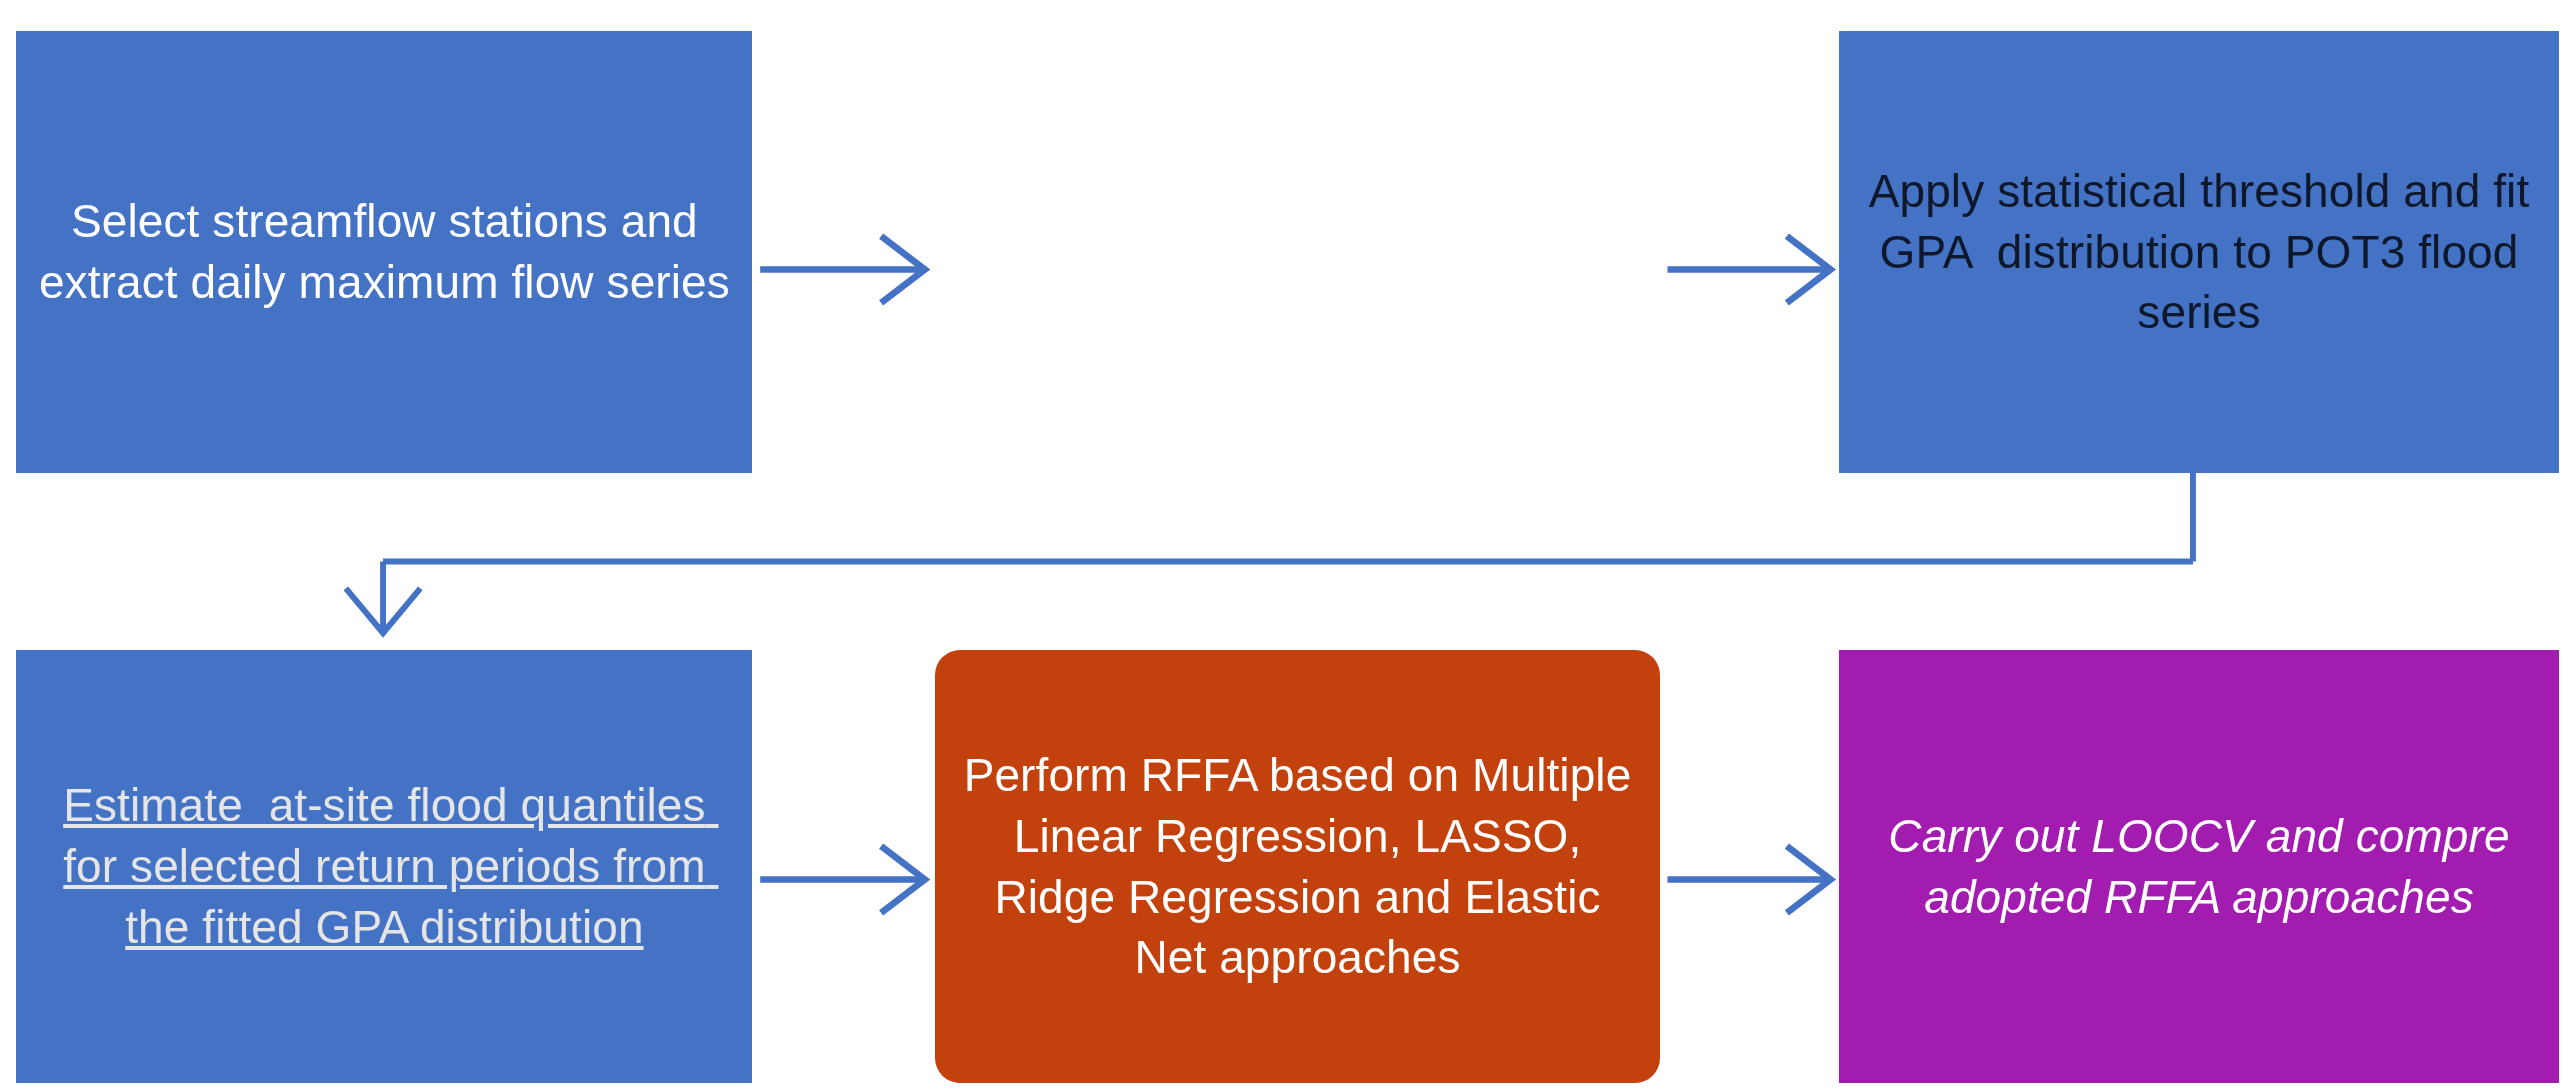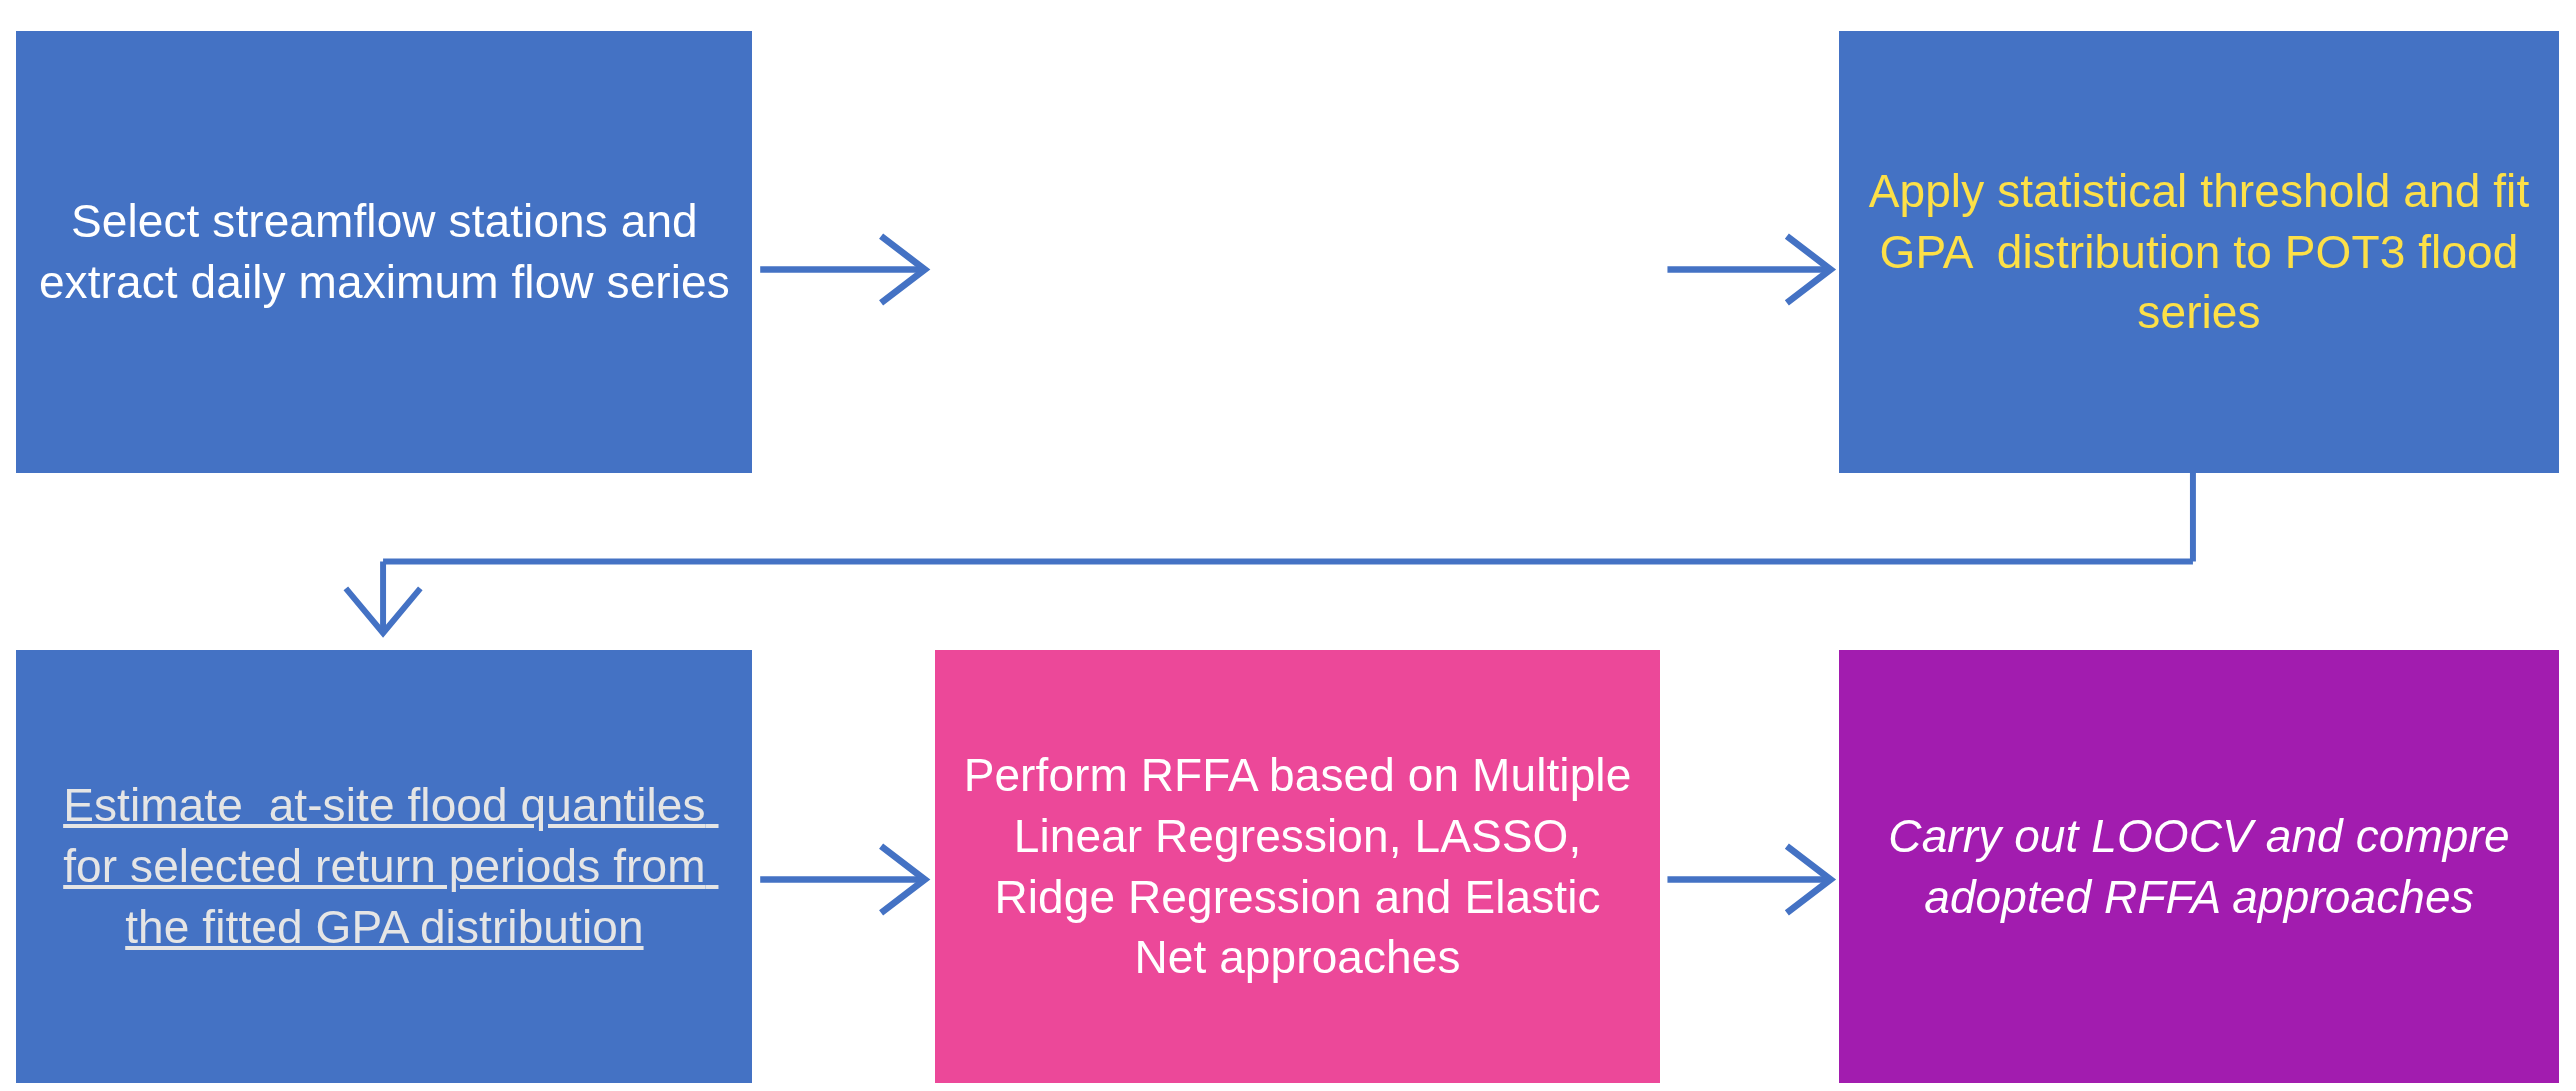--- a/index.html
+++ b/index.html
@@ -52,25 +52,25 @@
   .elbow { left: 357px; top: 447px; width: 1862px; height: 194px; }
 </style>
 </head>
 <body>
 
 <div id="canvas" style="background: rgb(255, 255, 255); margin-top: 16px;">
 
   <div class="node row-top col-1" style="background: rgb(68, 114, 196); color: rgb(255, 255, 255);">Select streamflow stations and extract daily maximum flow series</div>
 
 
-  <div class="node row-top col-3" style="background: rgb(68, 114, 196); color: #fde047;">Apply statistical threshold and fit GPA  distribution to POT3 flood series</div>
+  <div class="node row-top col-3" style="background: rgb(68, 114, 196); color: #0f172a;">Apply statistical threshold and fit GPA  distribution to POT3 flood series</div>
 
   <div class="node row-bot col-1" style="background: rgb(68, 114, 196); color: #e5e5e5; text-decoration: underline;">Estimate  at-site flood quantiles for selected return periods from the fitted GPA distribution</div>
 
-  <div class="node row-bot col-2" style="background: #ec4899; color: rgb(255, 255, 255);">Perform RFFA based on Multiple Linear Regression, LASSO, Ridge Regression and Elastic Net approaches</div>
+  <div class="node row-bot col-2" style="background: #c2410c; color: rgb(255, 255, 255); border-radius: 25px;">Perform RFFA based on Multiple Linear Regression, LASSO, Ridge Regression and Elastic Net approaches</div>
 
   <div class="node row-bot col-3" style="background: #a21caf; color: rgb(255, 255, 255); font-style: italic;">Carry out LOOCV and compre adopted RFFA approaches</div>
 
   <div class="conn arrow-h-1t">
     <svg width="171" height="89" viewBox="0 0 230 120" aria-hidden="true">
       <g fill="none" stroke="#4472C4" stroke-width="9" stroke-linecap="butt" stroke-linejoin="miter">
         <line x1="0" y1="60" x2="222" y2="60"></line>
         <polyline points="163,15 222,60 163,105"></polyline>
       </g>
     </svg>

